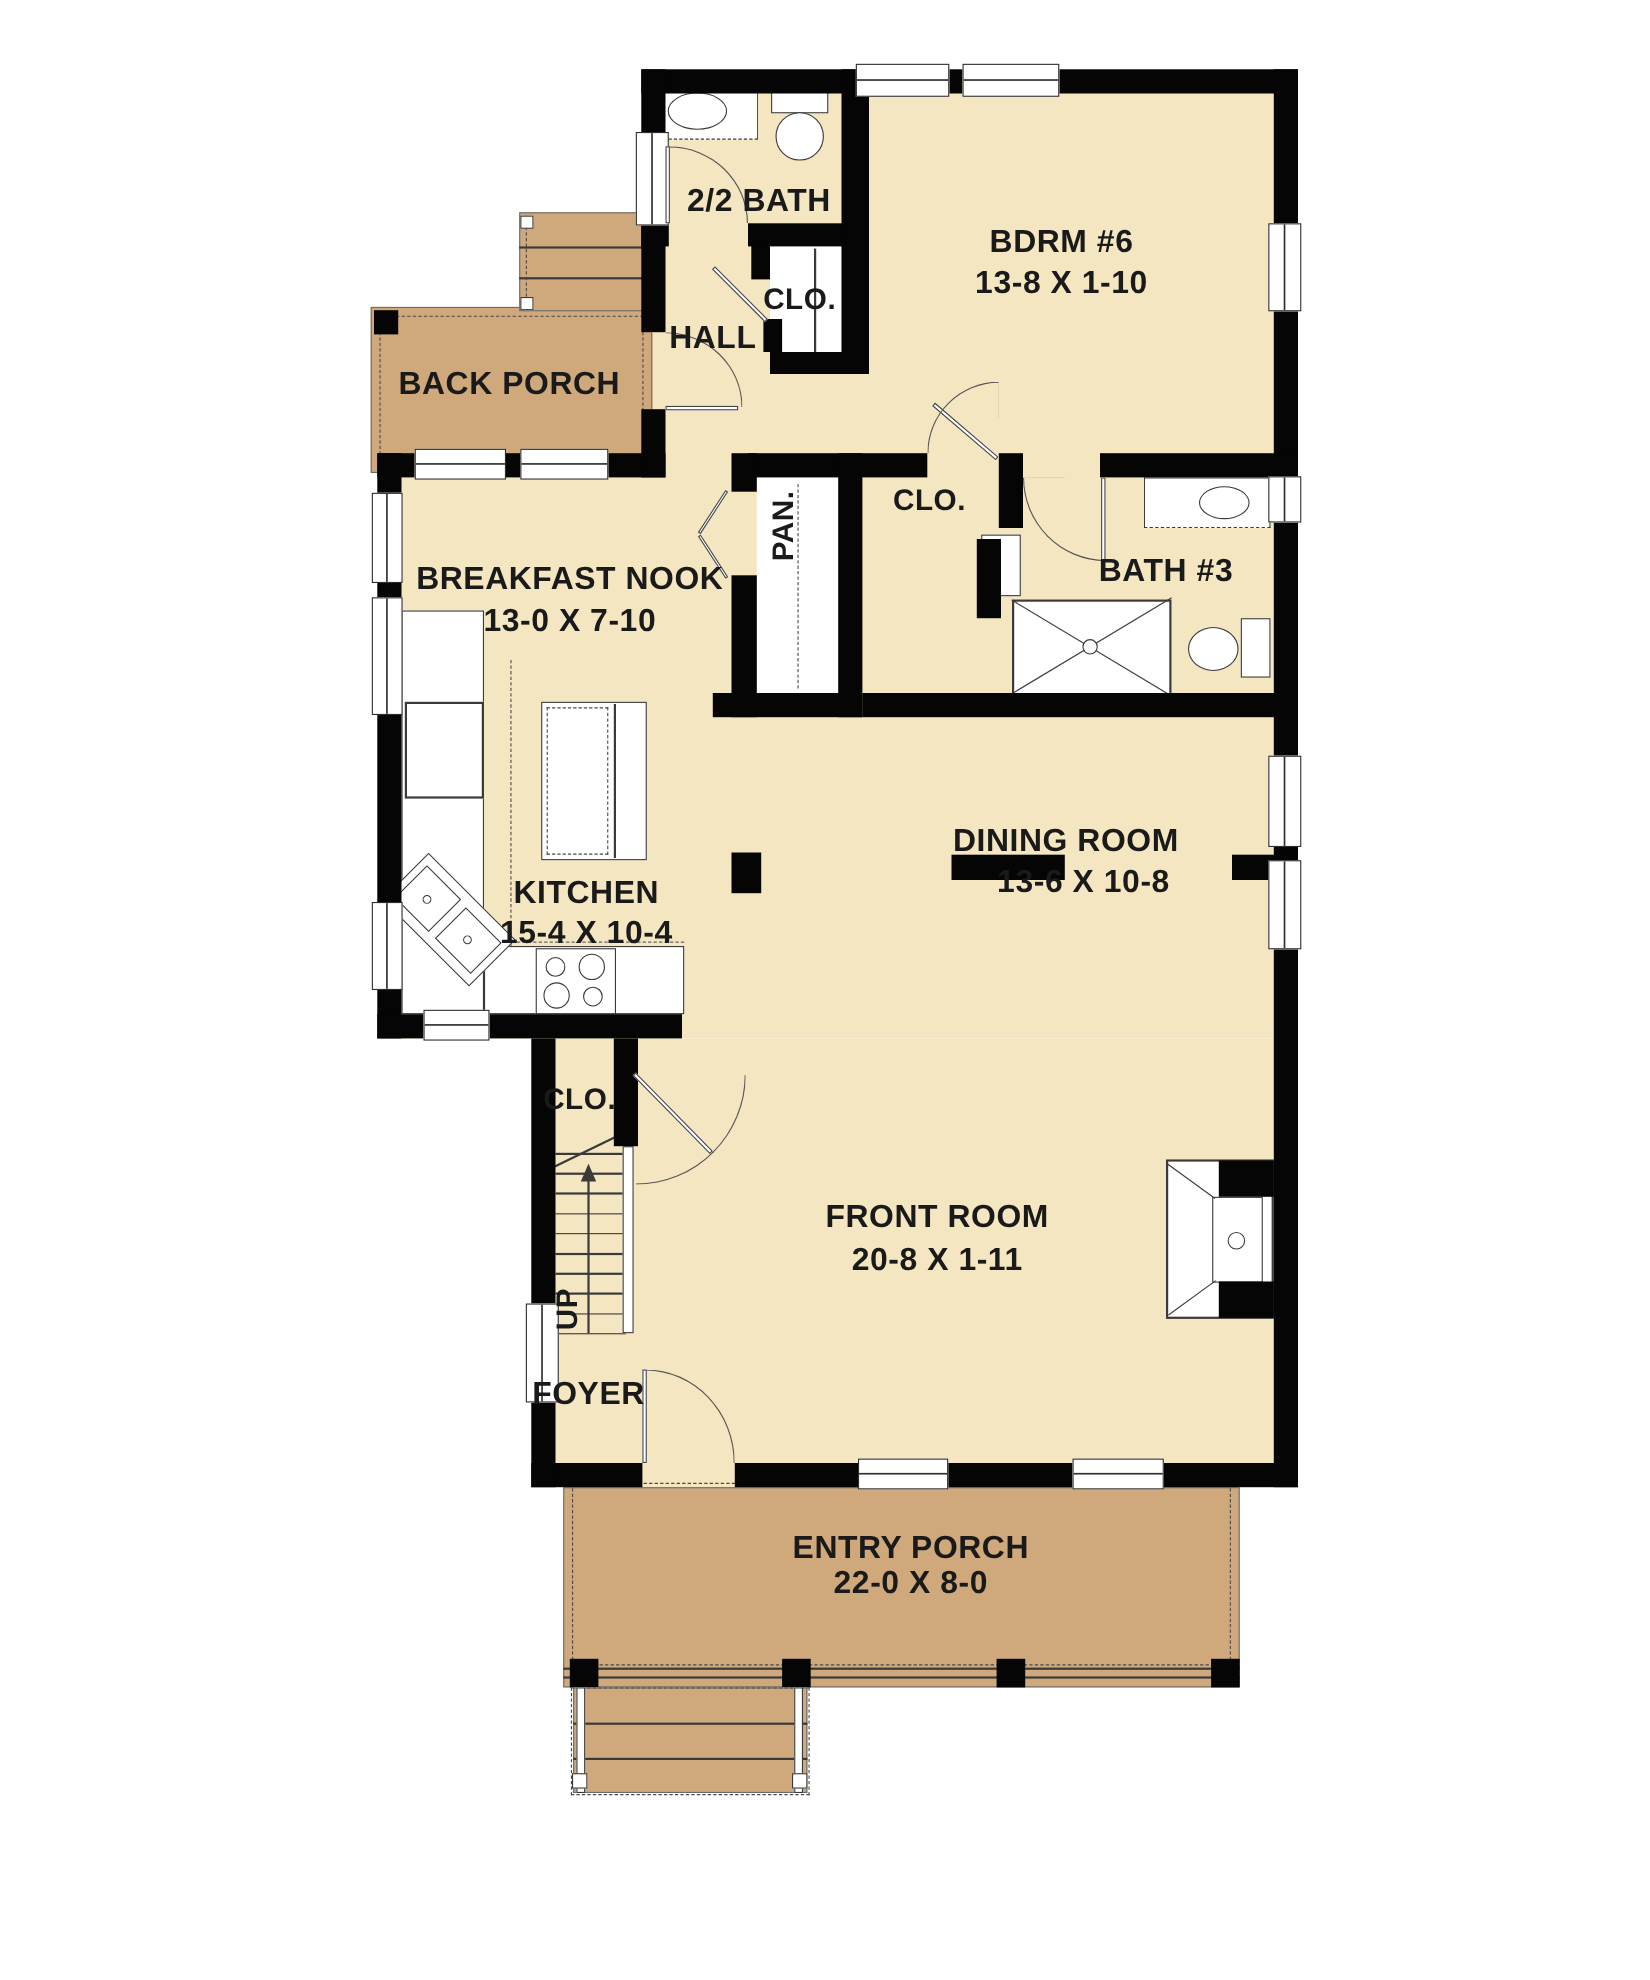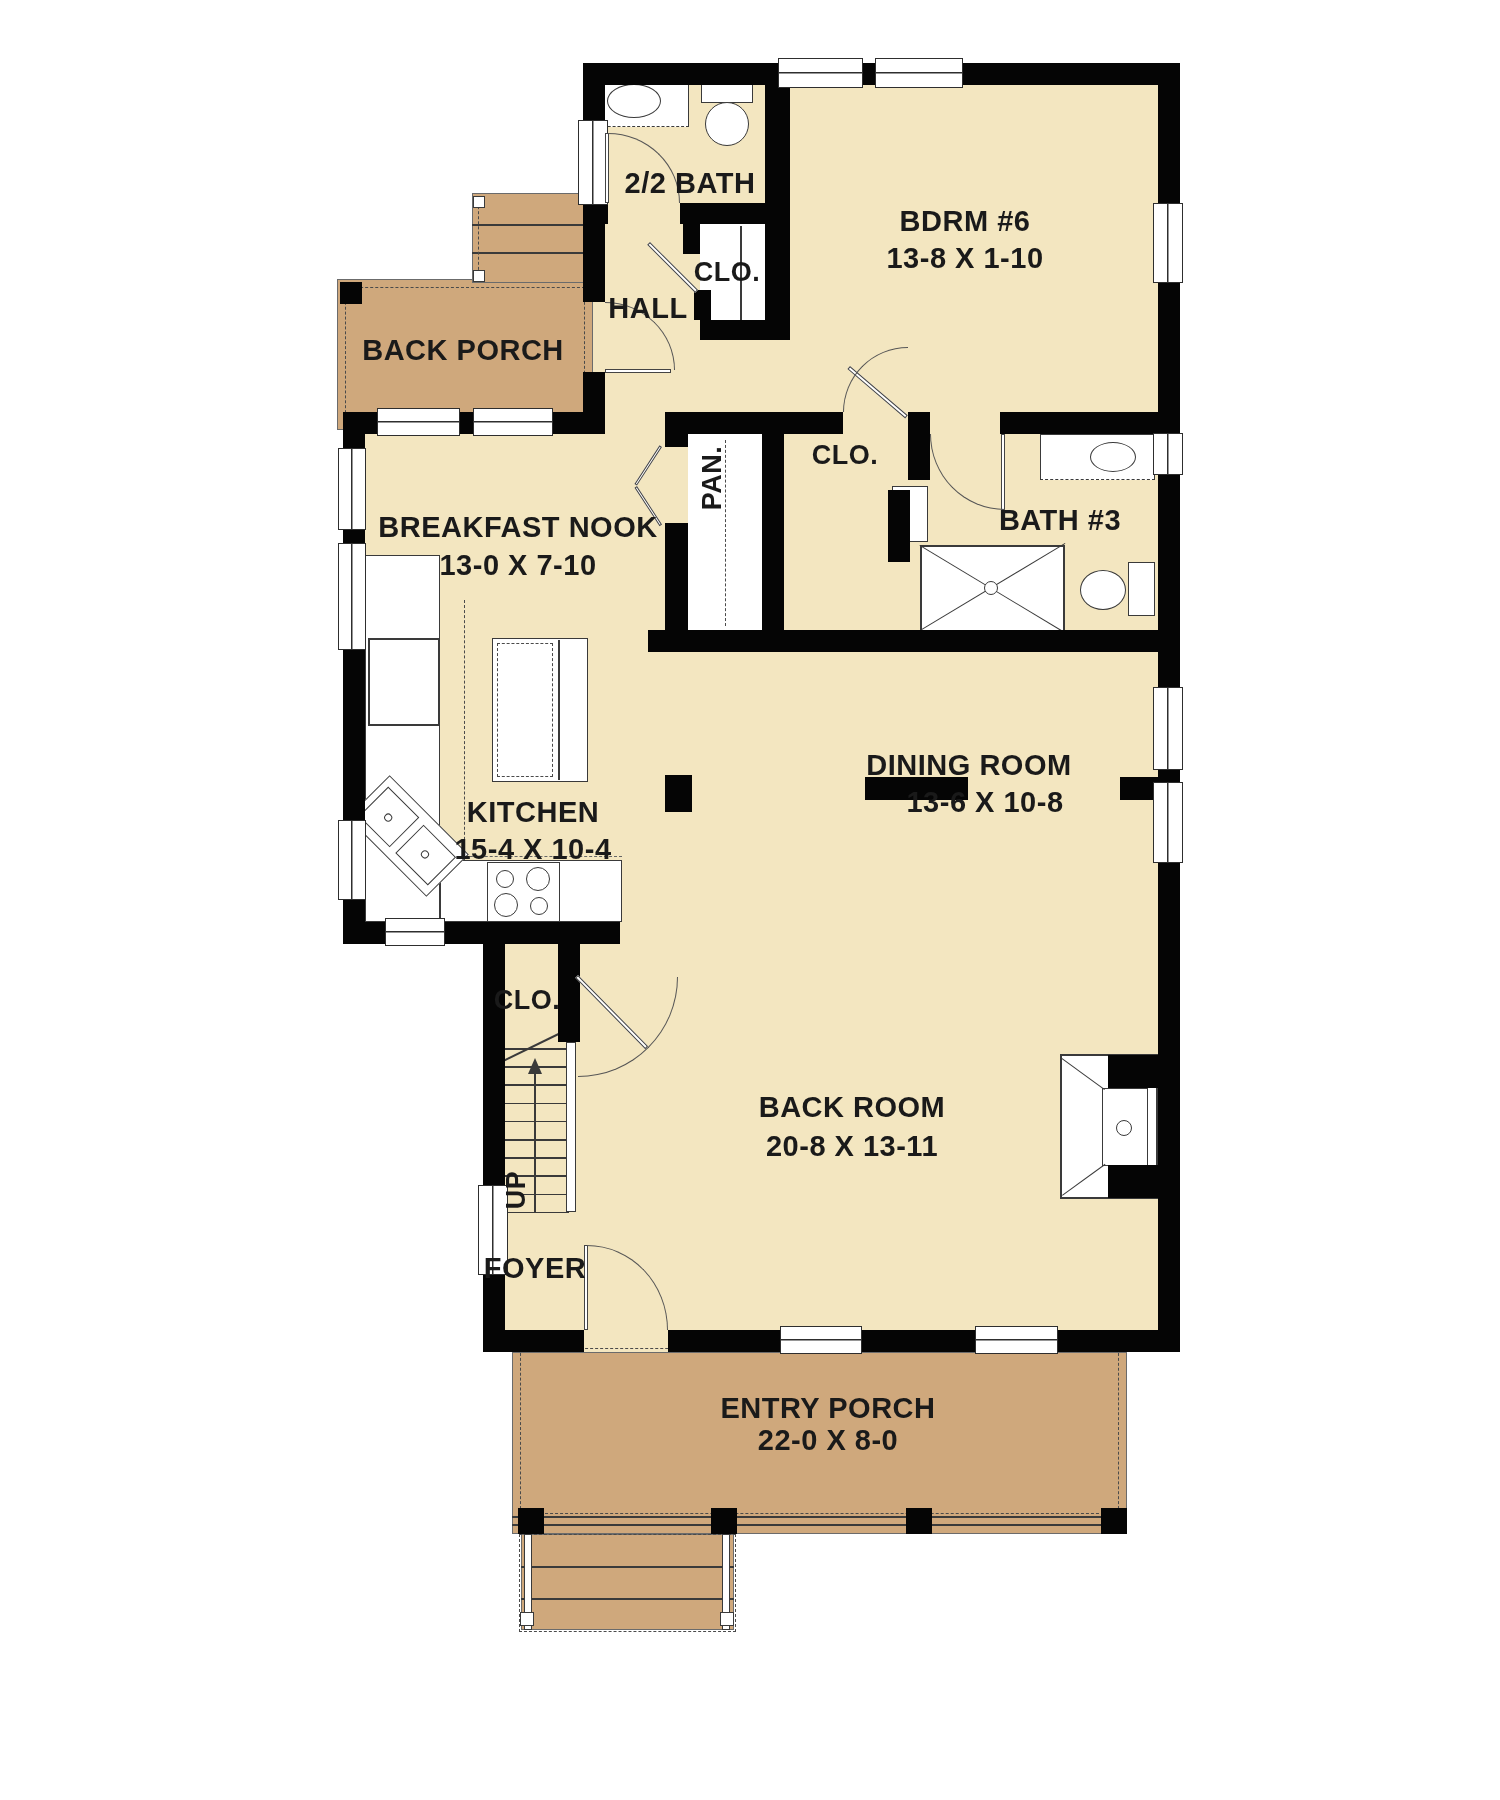--- a/index.html
+++ b/index.html
@@ -234,18 +234,18 @@
   <div class="lbl s27 rot" style="left:712px;top:478px">PAN.</div>
   <div class="lbl s27" style="left:845px;top:455px">CLO.</div>
   <div class="lbl s29" style="left:1060px;top:520px">BATH #3</div>
   <div class="lbl s29" style="left:533px;top:812px">KITCHEN</div>
   <div class="lbl s29" style="left:533px;top:849px">15-4 X 10-4</div>
   <div class="lbl s29" style="left:969px;top:765px">DINING ROOM</div>
   <div class="lbl s29" style="left:985px;top:802px">13-6 X 10-8</div>
   <div class="lbl s27" style="left:527px;top:1000px">CLO.</div>
   <div class="lbl s27 rot" style="left:516px;top:1190px">UP</div>
   <div class="lbl s29" style="left:535px;top:1268px">FOYER</div>
-  <div class="lbl s29" style="left:852px;top:1107px">BACK ROOM</div>
-  <div class="lbl s29" style="left:852px;top:1146px">20-8 X 13-11</div>
+  <div class="lbl s29" style="left:852px;top:1107px">FRONT ROOM</div>
+  <div class="lbl s29" style="left:852px;top:1146px">20-8 X 1-11</div>
   <div class="lbl s29" style="left:828px;top:1408px">ENTRY PORCH</div>
   <div class="lbl s29" style="left:828px;top:1440px">22-0 X 8-0</div>
 
 </div>
 
 </body></html>

